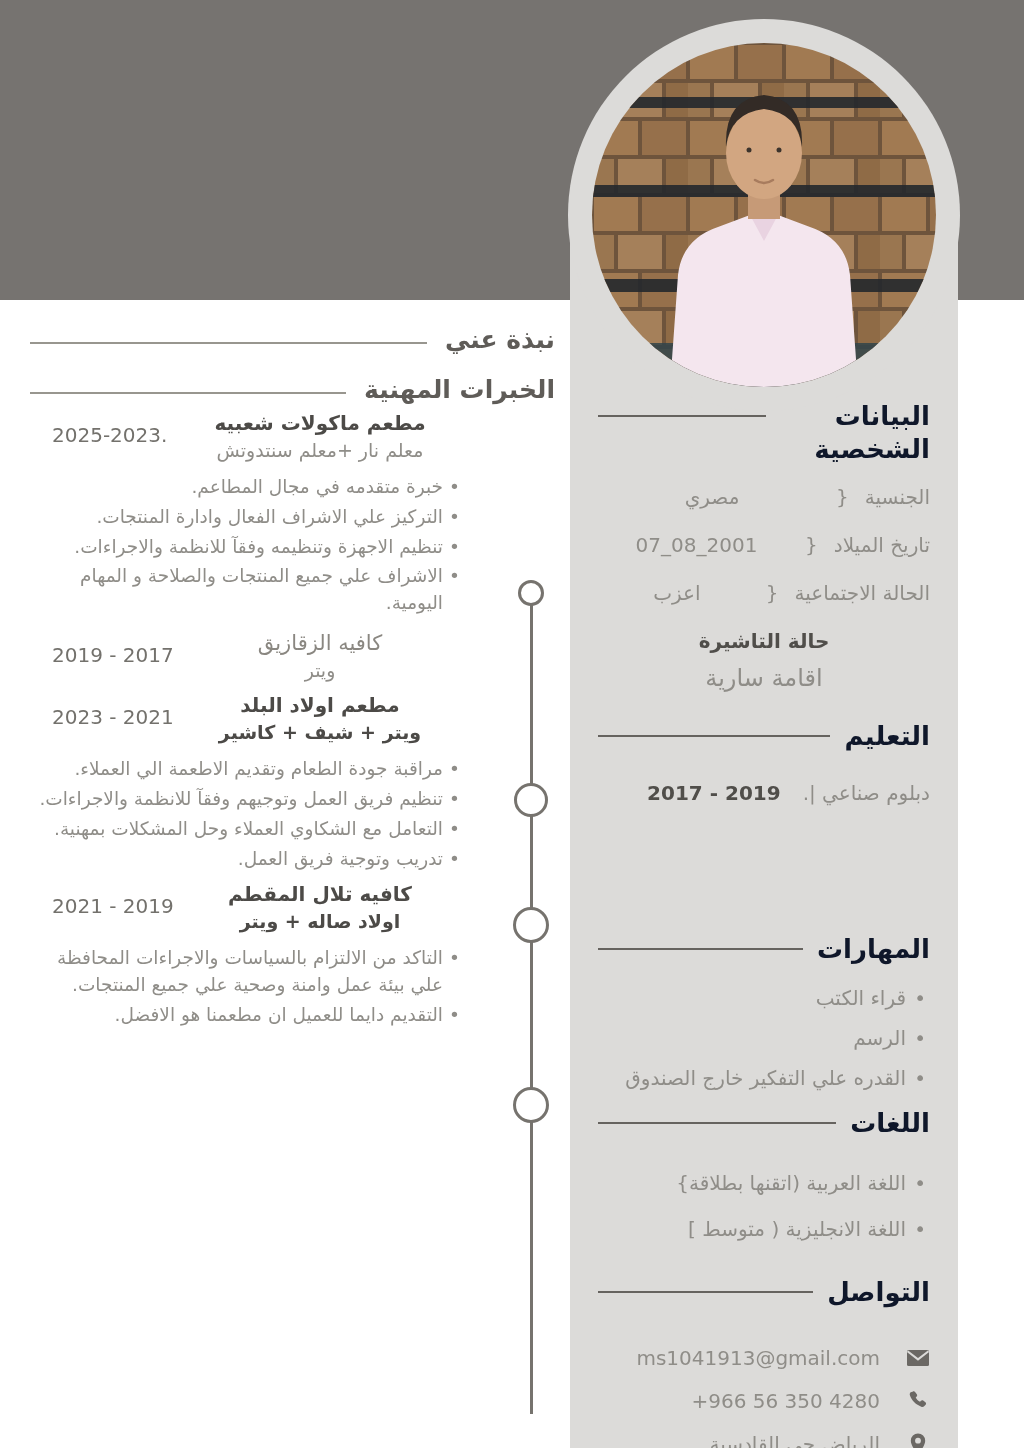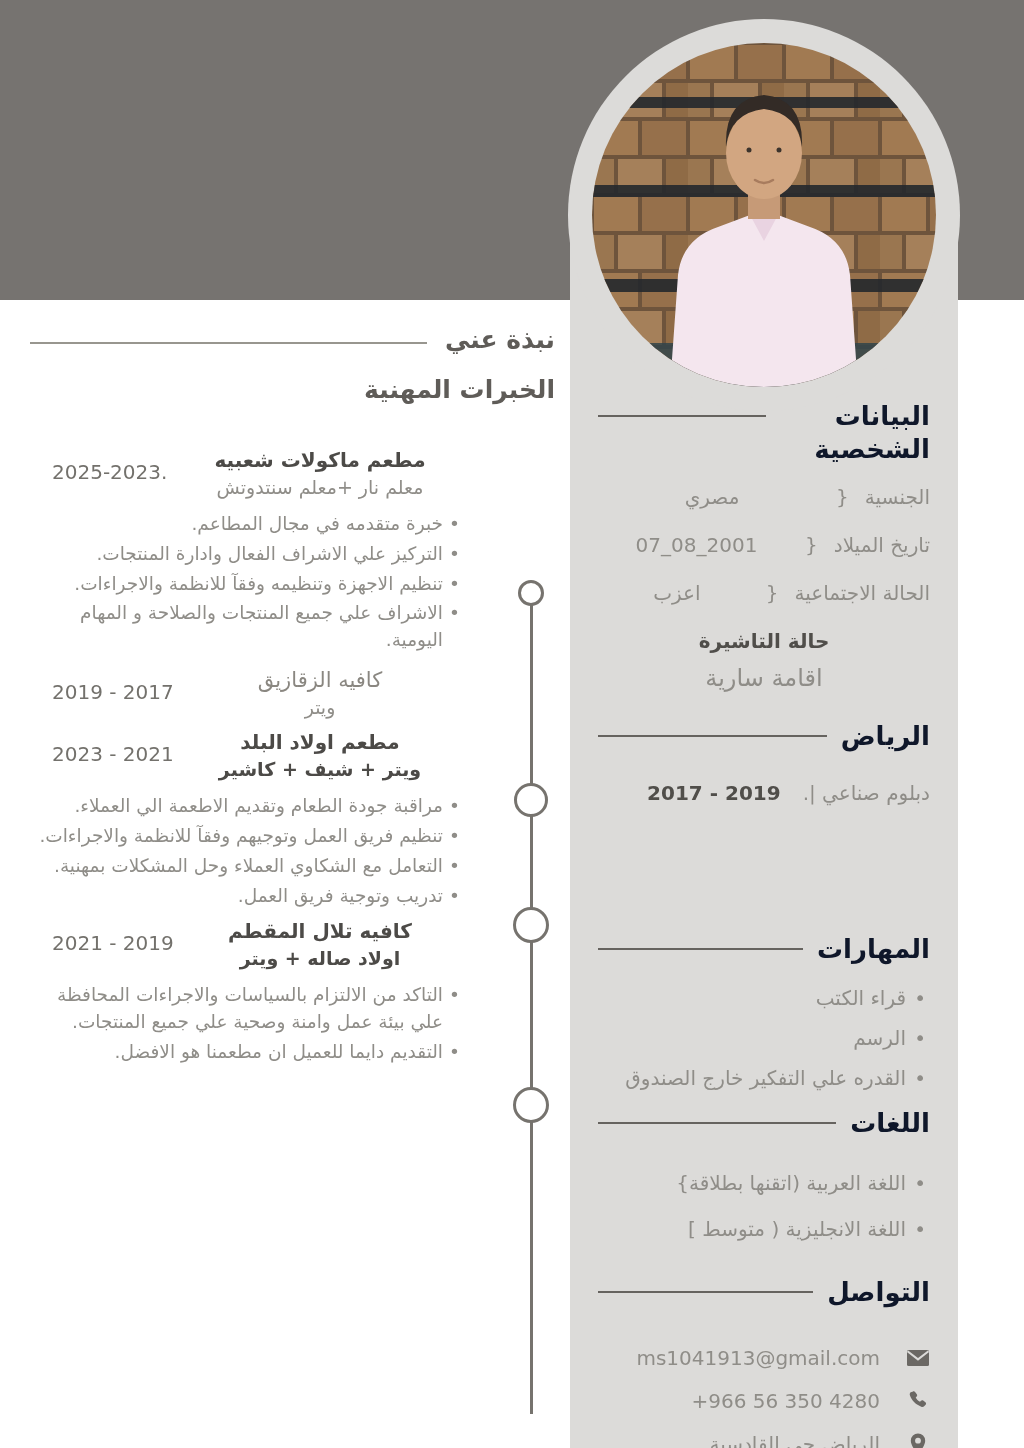--- a/index.html
+++ b/index.html
@@ -22,21 +22,21 @@
   
   .sec-head { display:flex; align-items:flex-start; gap:18px; }
   .sec-head h2 { margin:0; font-size:25px; font-weight:700; color:#5f5c58; line-height:1.2; }
   .sec-head .rule { flex:1; border-top:2px solid #98968f; margin-top:17px; }
   
   .left-col { position:absolute; left:30px; top:325px; width:525px; direction:rtl; z-index:3; }
   .about-text {
     margin:14px 2px 0 0; font-size:19px; line-height:1.56; color:#8f8d88;
     text-align:justify;
   }
-  .exp-head { margin-top:20px;flex-direction:column; }
+  .exp-head { margin-top:20px; }
   .job { position:relative; }
   .job.j1 { margin-top:6px; }
   .job.j2 { margin-top:14px; }
   .job.j3 { margin-top:12px; }
   .job.j4 { margin-top:10px; }
   .job-head { margin:0 95px 0 150px; text-align:center; }
   .job-company { font-size:20px; font-weight:700; color:#4c4a47; }
   .job-company.light { font-weight:400; color:#8a8781; font-size:21px; }
   .job-role { font-size:19px; color:#8f8d88; margin-top:4px; }
   .job-role.bold { font-weight:700; color:#4c4a47; }
@@ -219,21 +219,21 @@
         <span class="p-value">اعزب</span>
       </div>
     </div>
 
     <div class="visa">
       <div class="visa-title">حالة التاشيرة</div>
       <div class="visa-value">اقامة سارية</div>
     </div>
 
     <div class="sec-title edu-title">
-      <h3>الرياض</h3>
+      <h3>التعليم</h3>
       <span class="rule"></span>
     </div>
     <div class="edu-row">
       <span class="edu-degree">دبلوم صناعي |.</span>
       <span class="edu-dates">2017 - 2019</span>
     </div>
 
     <div class="sec-title skills-title">
       <h3>المهارات</h3>
       <span class="rule"></span>

